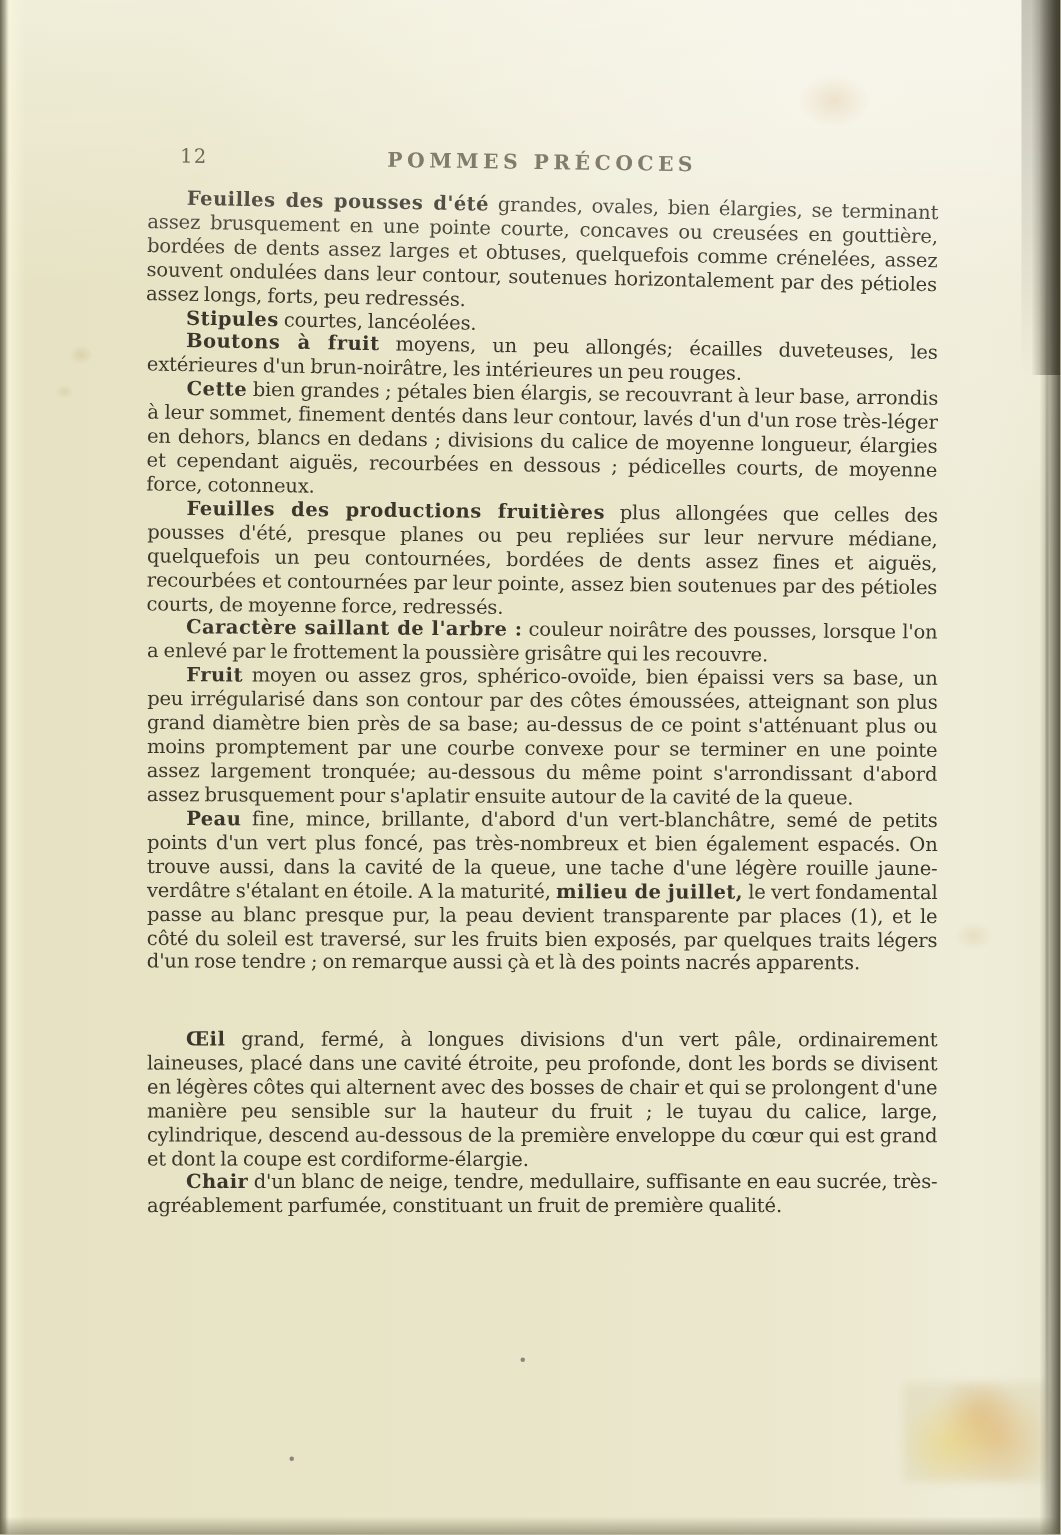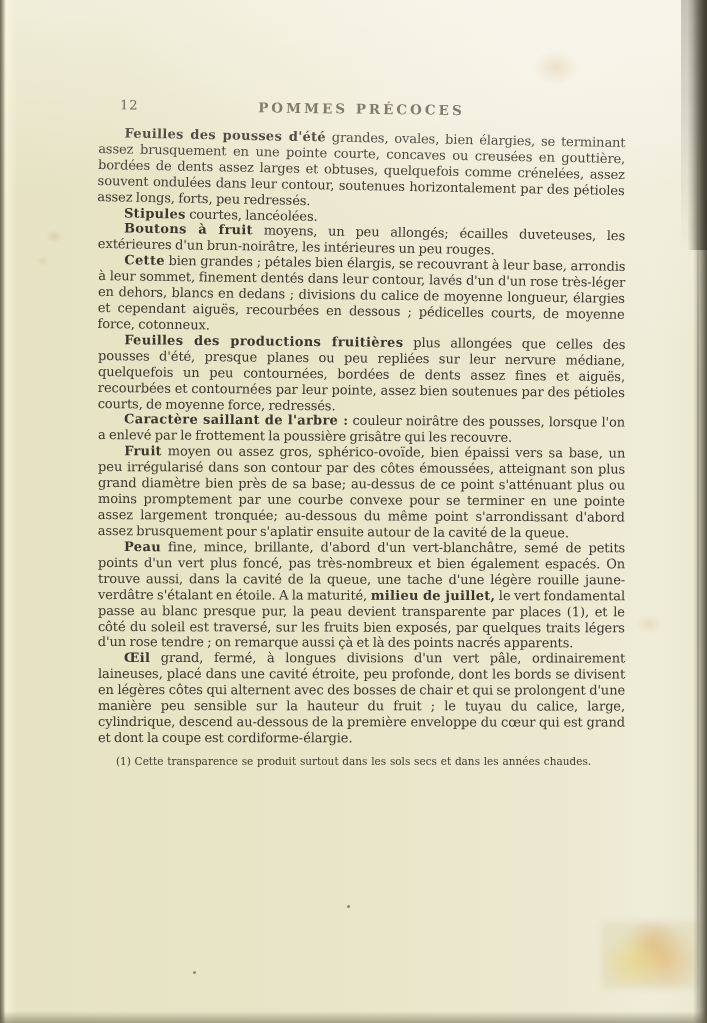--- a/index.html
+++ b/index.html
@@ -61,21 +61,21 @@
     letter-spacing:-.1px;word-spacing:-.6px;transform-origin:0 50%;}
   .para b{letter-spacing:.3px;}
   .paras .para:nth-of-type(1){transform:rotate(1.10deg);}
   .paras .para:nth-of-type(2){transform:rotate(1.00deg);}
   .paras .para:nth-of-type(3){transform:rotate(.90deg);}
   .paras .para:nth-of-type(4){transform:rotate(.75deg);}
   .paras .para:nth-of-type(5){transform:rotate(.55deg);}
   .paras .para:nth-of-type(6){transform:rotate(.40deg);}
   .paras .para:nth-of-type(7){transform:rotate(.28deg);}
   .paras .para:nth-of-type(8){transform:rotate(.15deg);}
-  .paras .para:nth-of-type(9){transform:rotate(.06deg);}
+  .paras .para:nth-of-type(9){transform:rotate(.06deg);margin-top:36px;}
   .footnote{margin-top:10px;font-size:10.5px;line-height:13.5px;text-align:justify;
     text-indent:18px;word-spacing:.4px;color:#403a2f;}
 </style>
 </head>
 <body>
 
 <div id="scan">
 
   <div class="stain stain-a"></div>
   <div class="stain stain-b"></div>
@@ -94,23 +94,23 @@
     <div class="paras">
       <p class="para"><b>Feuilles des pousses d'été</b><span> grandes, ovales, bien élargies, se terminant assez brusquement en une pointe courte, concaves ou creusées en gouttière, bordées de dents assez larges et obtuses, quelquefois comme crénelées, assez souvent ondulées dans leur contour, soutenues horizontalement par des pétioles assez longs, forts, peu redressés.</span></p>
       <p class="para"><b>Stipules</b><span> courtes, lancéolées.</span></p>
       <p class="para"><b>Boutons à fruit</b><span> moyens, un peu allongés; écailles duveteuses, les extérieures d'un brun-noirâtre, les intérieures un peu rouges.</span></p>
       <p class="para"><b>Cette</b><span> bien grandes ; pétales bien élargis, se recouvrant à leur base, arrondis à leur sommet, finement dentés dans leur contour, lavés d'un d'un rose très-léger en dehors, blancs en dedans ; divisions du calice de moyenne longueur, élargies et cependant aiguës, recourbées en dessous ; pédicelles courts, de moyenne force, cotonneux.</span></p>
       <p class="para"><b>Feuilles des productions fruitières</b><span> plus allongées que celles des pousses d'été, presque planes ou peu repliées sur leur nervure médiane, quelquefois un peu contournées, bordées de dents assez fines et aiguës, recourbées et contournées par leur pointe, assez bien soutenues par des pétioles courts, de moyenne force, redressés.</span></p>
       <p class="para"><b>Caractère saillant de l'arbre :</b><span> couleur noirâtre des pousses, lorsque l'on a enlevé par le frottement la poussière grisâtre qui les recouvre.</span></p>
       <p class="para"><b>Fruit</b><span> moyen ou assez gros, sphérico-ovoïde, bien épaissi vers sa base, un peu irrégularisé dans son contour par des côtes émoussées, atteignant son plus grand diamètre bien près de sa base; au-dessus de ce point s'atténuant plus ou moins promptement par une courbe convexe pour se terminer en une pointe assez largement tronquée; au-dessous du même point s'arrondissant d'abord assez brusquement pour s'aplatir ensuite autour de la cavité de la queue.</span></p>
       <p class="para"><b>Peau</b><span> fine, mince, brillante, d'abord d'un vert-blanchâtre, semé de petits points d'un vert plus foncé, pas très-nombreux et bien également espacés. On trouve aussi, dans la cavité de la queue, une tache d'une légère rouille jaune-verdâtre s'étalant en étoile. A la maturité, </span><b>milieu de juillet,</b><span> le vert fondamental passe au blanc presque pur, la peau devient transparente par places (1), et le côté du soleil est traversé, sur les fruits bien exposés, par quelques traits légers d'un rose tendre ; on remarque aussi çà et là des points nacrés apparents.</span></p>
       <p class="para"><b>Œil</b><span> grand, fermé, à longues divisions d'un vert pâle, ordinairement laineuses, placé dans une cavité étroite, peu profonde, dont les bords se divisent en légères côtes qui alternent avec des bosses de chair et qui se prolongent d'une manière peu sensible sur la hauteur du fruit ; le tuyau du calice, large, cylindrique, descend au-dessous de la première enveloppe du cœur qui est grand et dont la coupe est cordiforme-élargie.</span></p>
+      <p class="para"><b>Chair</b><span> d'un blanc de neige, tendre, medullaire, suffisante en eau sucrée, très-agréablement parfumée, constituant un fruit de première qualité.</span></p>
     </div>
 
-    <p class="footnote">(1) Cette transparence se produit surtout dans les sols secs et dans les années chaudes.</p>
   </div>
 
   <div class="edge light-top"></div>
   <div class="edge edge-left-light"></div>
   <div class="edge edge-left-dark"></div>
   <div class="edge crease-right"></div>
   <div class="edge edge-right-wedge"></div>
   <div class="edge edge-right-dark"></div>
   <div class="edge edge-bottom"></div>
 </div>

